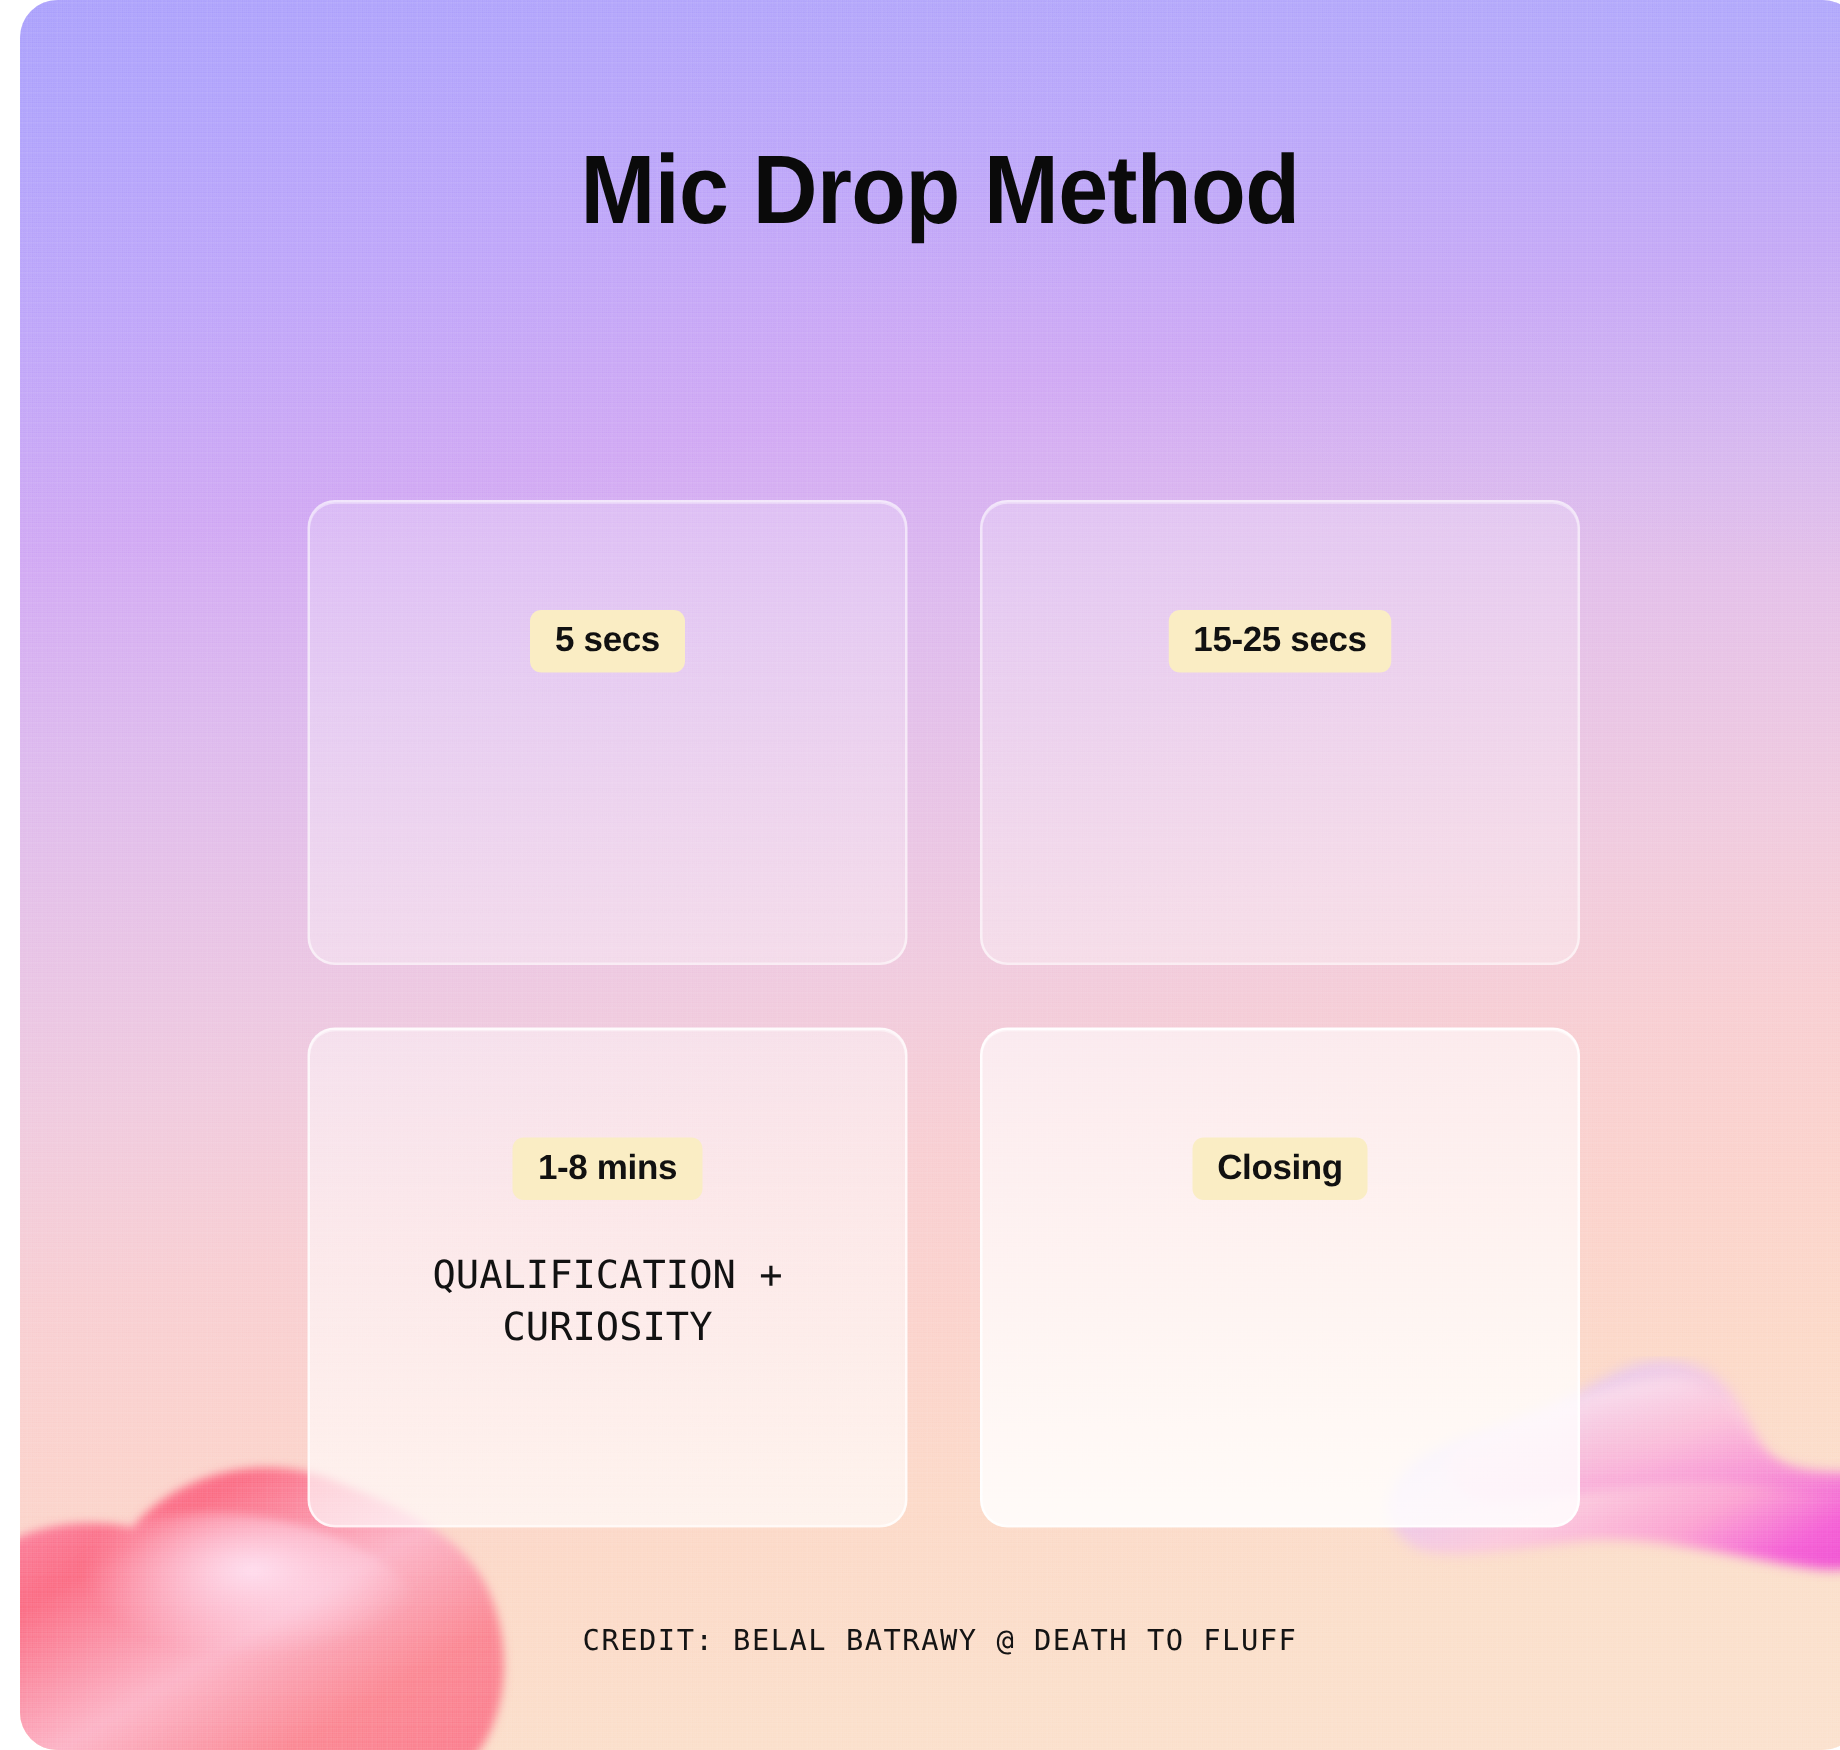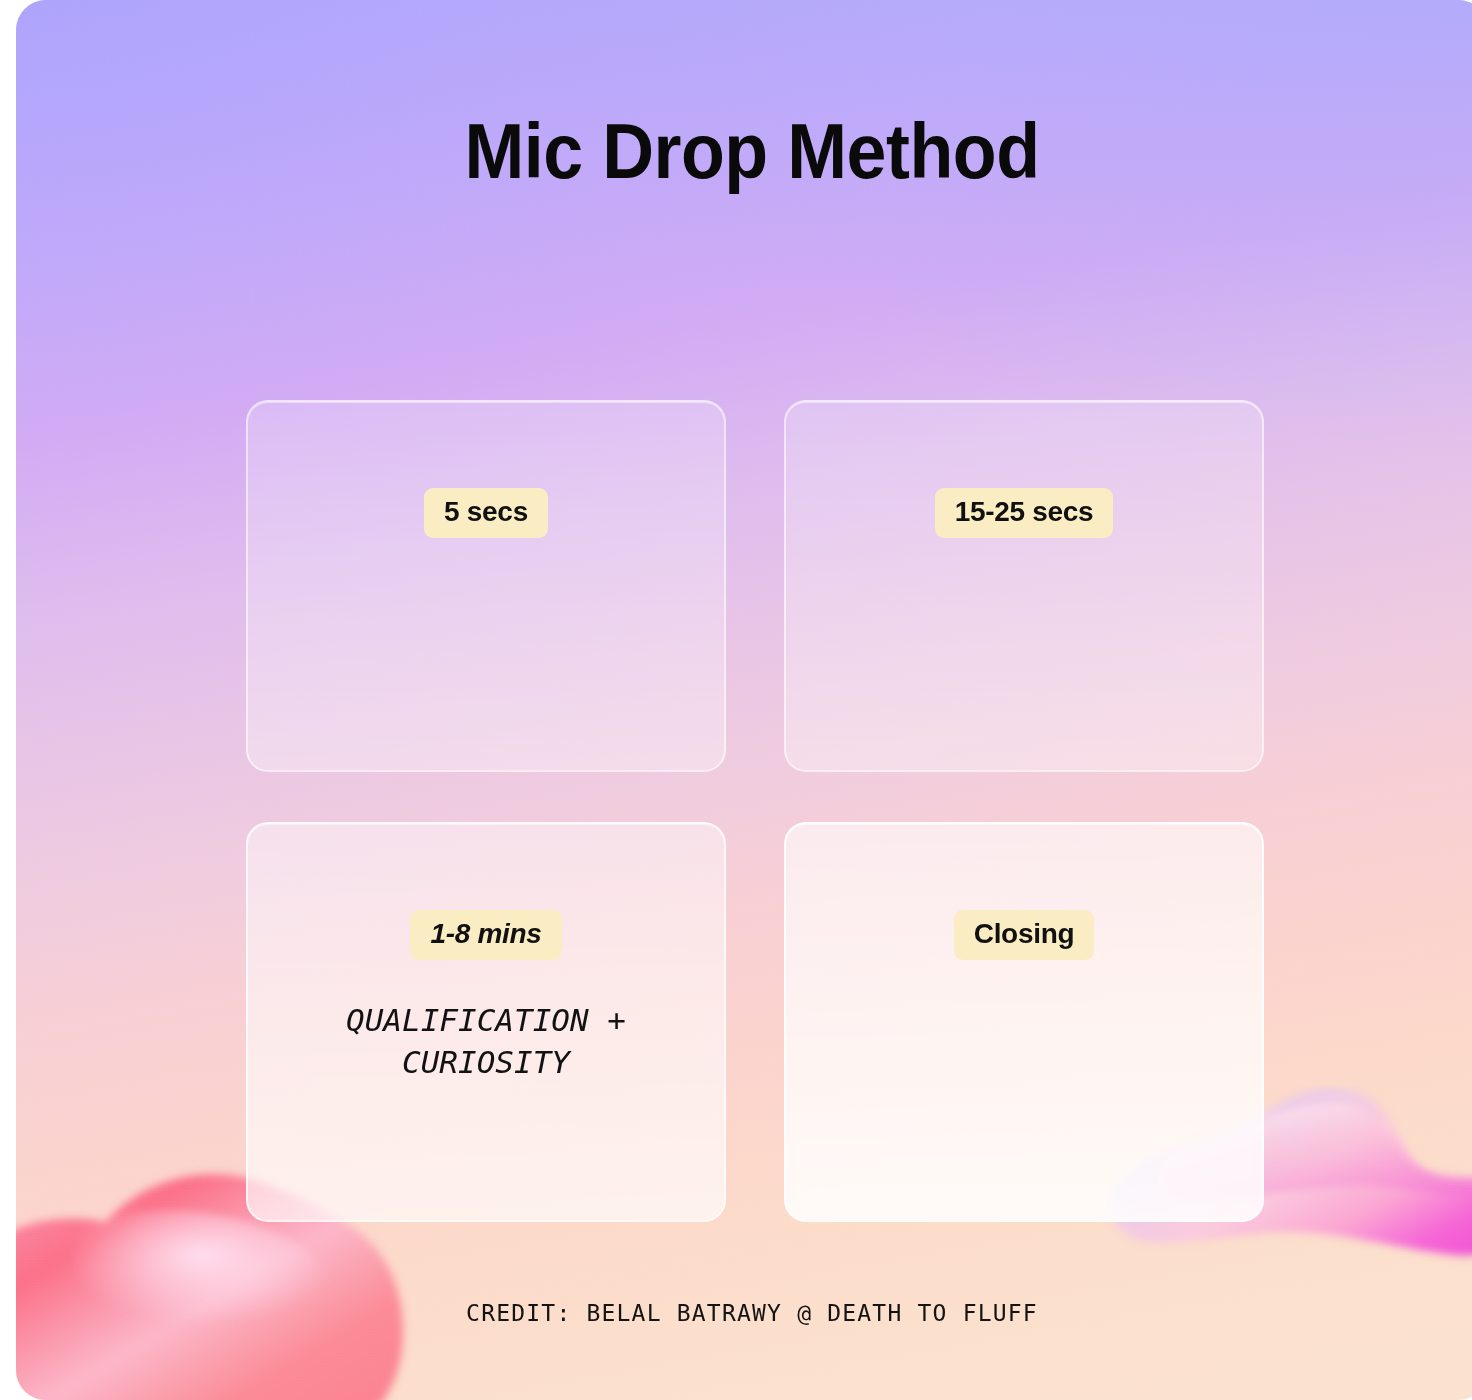--- a/index.html
+++ b/index.html
@@ -144,21 +144,20 @@
     align-items: center;
     text-align: center;
     box-sizing: border-box;
   }
   .card.bright {
     background: linear-gradient(180deg,
         rgba(255,255,255,0.42) 0%,
         rgba(255,255,255,0.55) 50%,
         rgba(255,255,255,0.66) 100%);
     border-color: rgba(255,255,255,0.72);
-    font-style: italic;
   }
   .card.brightest {
     background: linear-gradient(180deg,
         rgba(255,255,255,0.58) 0%,
         rgba(255,255,255,0.72) 50%,
         rgba(255,255,255,0.86) 100%);
     border-color: rgba(255,255,255,0.85);
     text-align: center;
   }
 

